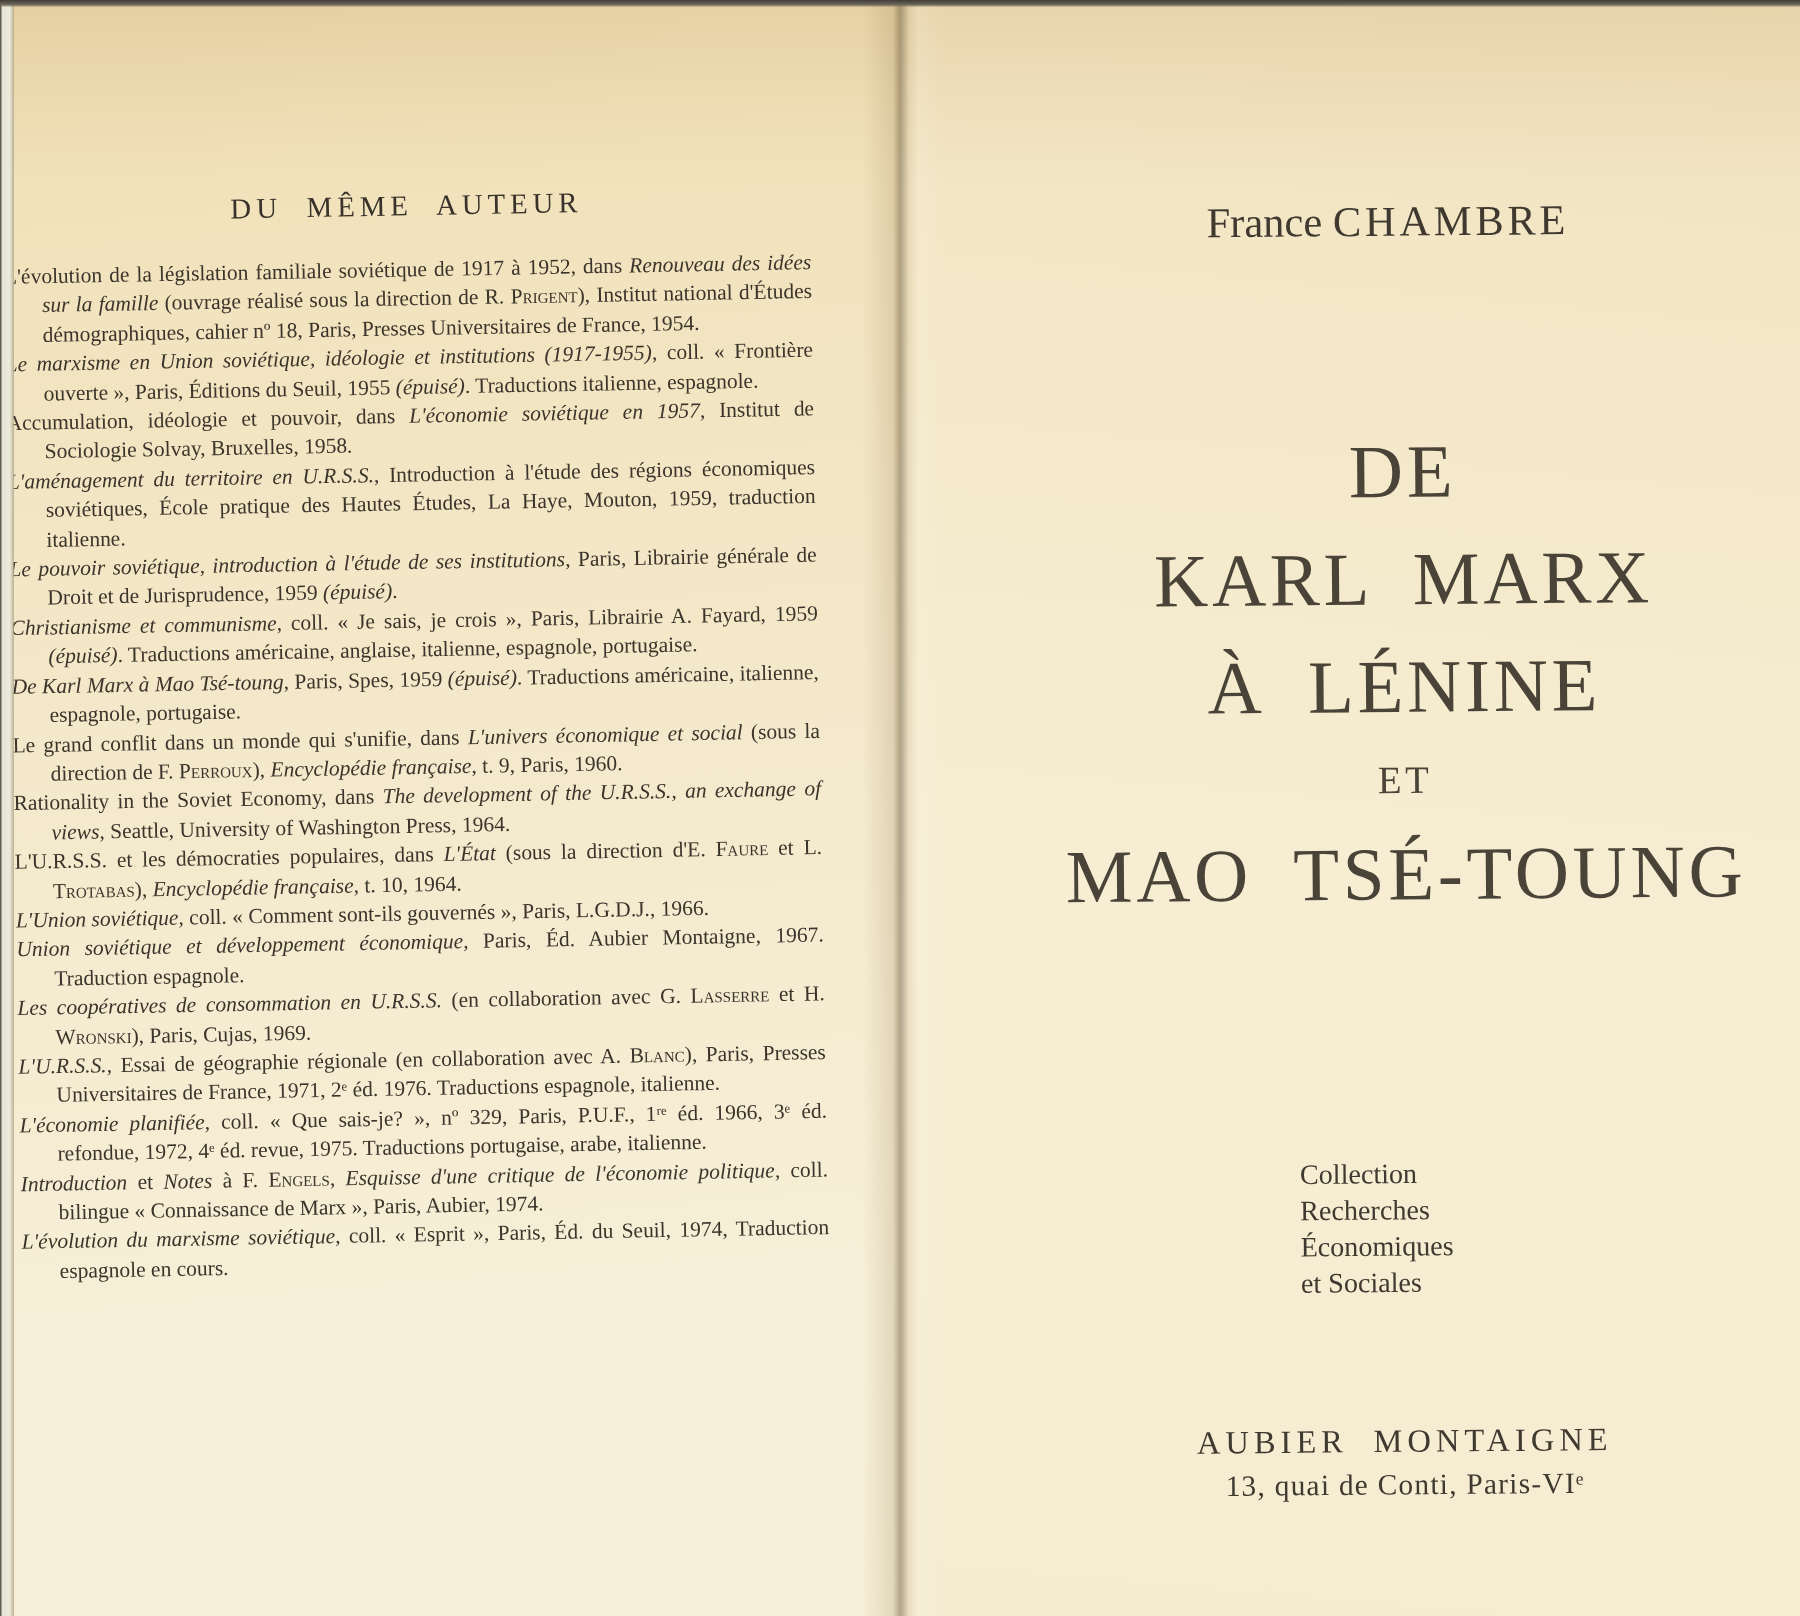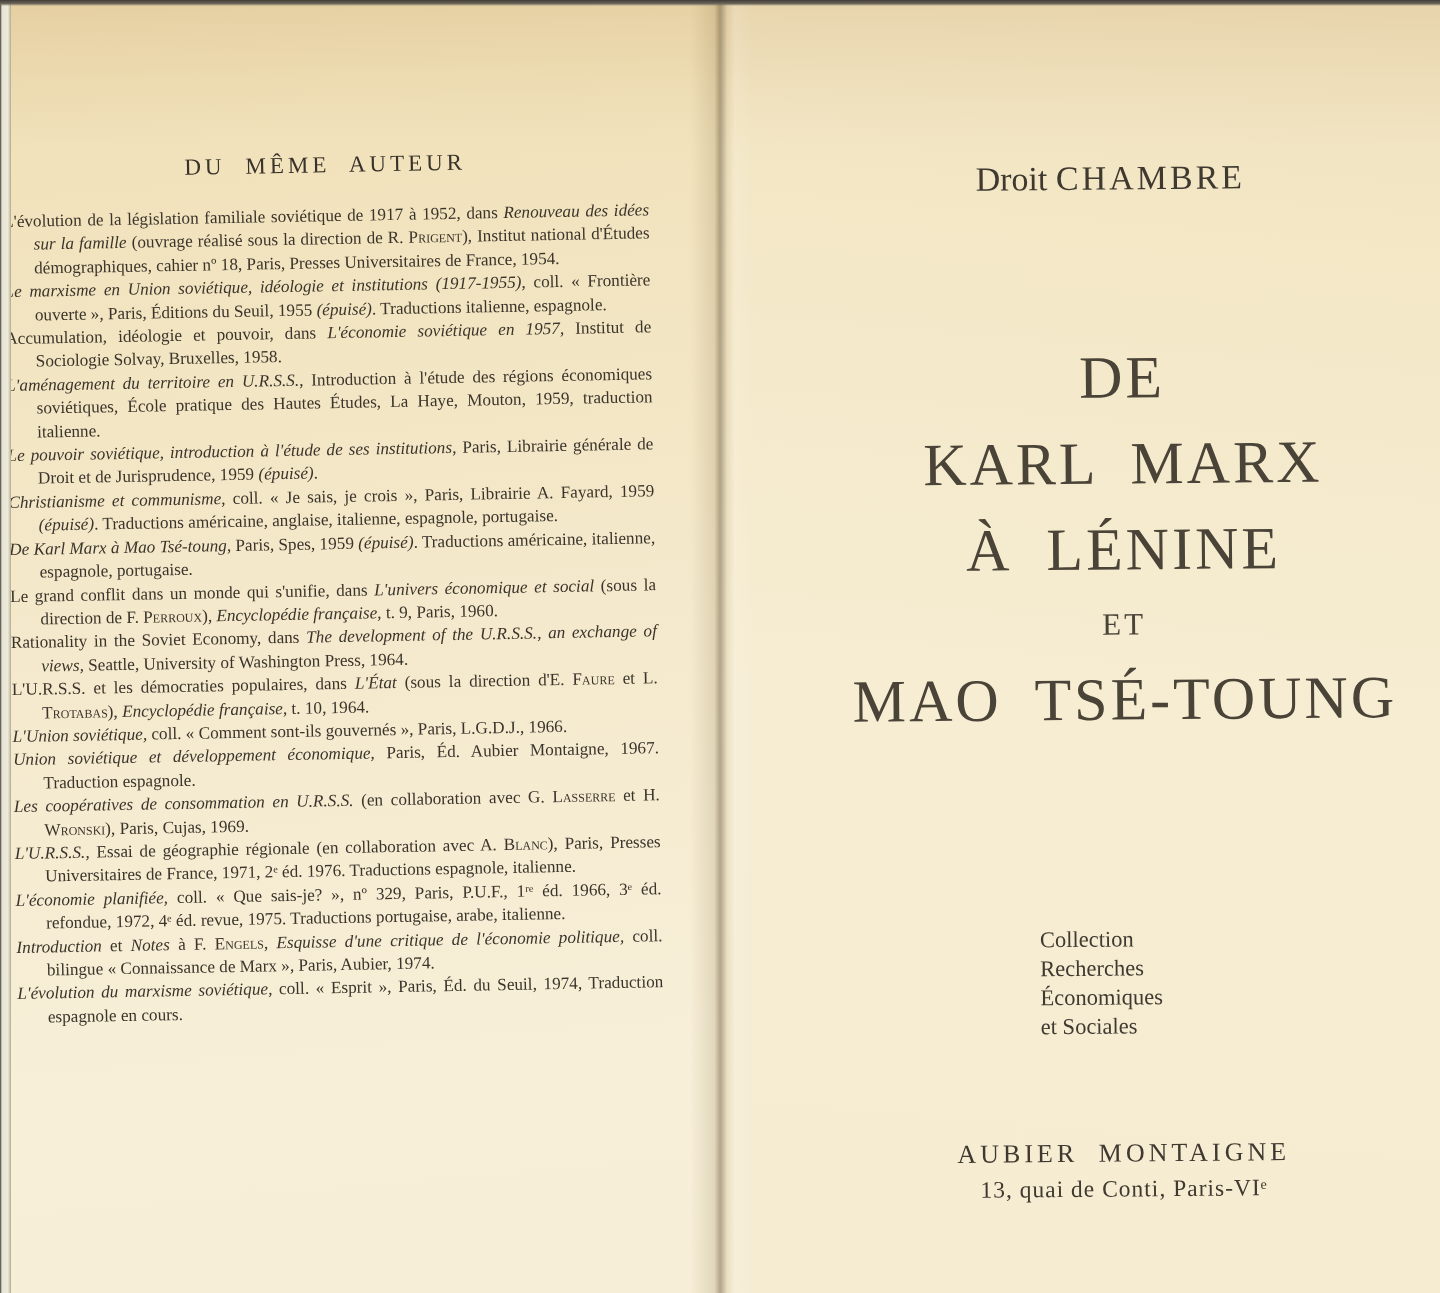--- a/index.html
+++ b/index.html
@@ -101,21 +101,21 @@
           <p class="entry"><span class="r-i">L'économie planifiée,</span><span class="r-n"> coll. « Que sais-je? », nº 329, Paris, P.U.F., 1ʳᵉ éd. 1966, 3ᵉ éd. refondue, 1972, 4ᵉ éd. revue, 1975. Traductions portugaise, arabe, italienne.</span></p>
           <p class="entry"><span class="r-i">Introduction</span><span class="r-n"> et </span><span class="r-i">Notes</span><span class="r-n"> à F. </span><span class="r-sc">Engels</span><span class="r-n">, </span><span class="r-i">Esquisse d'une critique de l'économie politique,</span><span class="r-n"> coll. bilingue « Connaissance de Marx », Paris, Aubier, 1974.</span></p>
           <p class="entry"><span class="r-i">L'évolution du marxisme soviétique,</span><span class="r-n"> coll. « Esprit », Paris, Éd. du Seuil, 1974, Traduction espagnole en cours.</span></p>
         </div>
     </div>
   </div>
 
   <div class="page page-right">
     <div class="right-content">
       <div class="author">
-        <span class="first">Droit</span>
+        <span class="first">France</span>
         <span> </span>
         <span class="last">CHAMBRE</span>
       </div>
       <div class="title-block">
         <div class="title-line">DE</div>
         <div class="title-line">KARL MARX</div>
         <div class="title-line">À LÉNINE</div>
         <div class="title-line small">ET</div>
         <div class="title-line">MAO TSÉ-TOUNG</div>
       </div>

